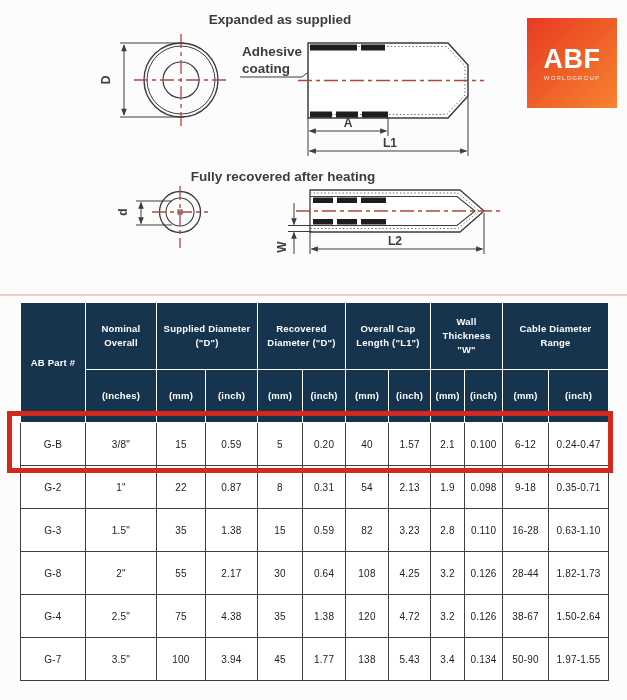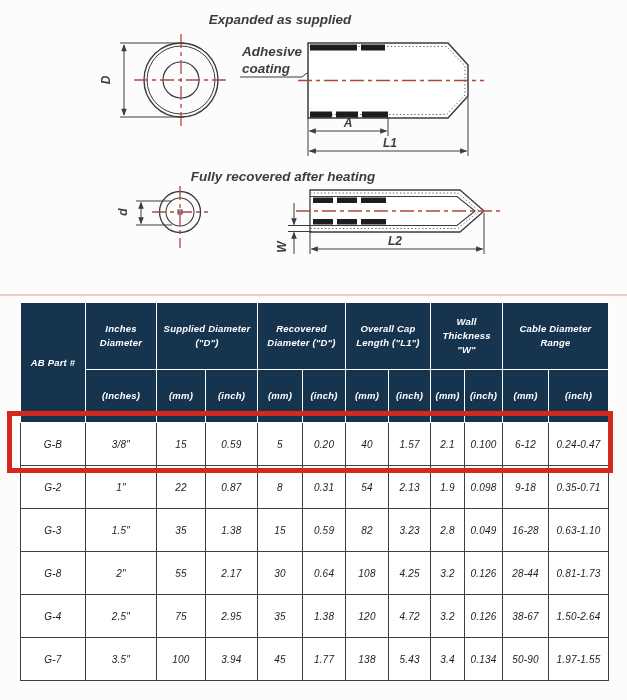--- a/index.html
+++ b/index.html
@@ -1,21 +1,21 @@
 <!DOCTYPE html>
 <html><head>
 <meta charset="utf-8">
 <style>
   html,body{margin:0;padding:0;}
   body{
     width:627px;height:700px;position:relative;overflow:hidden;
     background:#fcfcfc;
     font-family:"Liberation Sans", sans-serif;
   }
-  .stage{position:absolute;inset:0;font-style:italic;}
+  .stage{position:absolute;inset:0;}
 
   
   .logo{
     position:absolute;left:527px;top:18px;width:90px;height:90px;
     background:linear-gradient(135deg,#e73a23 0%,#f6842e 100%);
     display:flex;flex-direction:column;align-items:center;justify-content:center;
   }
   .logo-main{color:#fff;font-weight:bold;font-size:27px;line-height:1;letter-spacing:.5px;}
   .logo-sub{color:rgba(255,255,255,.9);font-size:6px;letter-spacing:1.2px;margin-top:2px;}
 
@@ -139,20 +139,24 @@
       <line x1="294" y1="254" x2="294" y2="232.5" class="dim" marker-end="url(#ah)"></line>
       <text x="286" y="247" transform="rotate(-90 286 247)" text-anchor="middle" class="t-label">W</text>
 
       <line x1="310" y1="232" x2="310" y2="254" class="dim"></line>
       <line x1="484" y1="213" x2="484" y2="254" class="dim"></line>
       <line x1="311.5" y1="249" x2="482.5" y2="249" class="dim" marker-start="url(#ah)" marker-end="url(#ah)"></line>
       <text x="395" y="245" text-anchor="middle" class="t-label">L2</text>
     </g>
   </svg>
 
+  <div class="logo">
+    <div class="logo-main">ABF</div>
+    <div class="logo-sub">WORLDGROUP</div>
+  </div>
 
   <div class="sep"></div>
 
   <table class="sheet">
     <colgroup>
       <col style="width:65px">
         <col style="width:71px">
         <col style="width:49px">
         <col style="width:52px">
       <col style="width:45px">
@@ -160,21 +164,21 @@
         <col style="width:43px">
         <col style="width:42px">
       <col style="width:34px">
         <col style="width:38px">
         <col style="width:46px">
         <col style="width:60px">
     </colgroup>
     <thead>
       <tr class="group">
         <th rowspan="2">AB Part #</th>
-        <th>Inches Diameter</th>
+        <th>Nominal Overall</th>
         <th colspan="2">Supplied Diameter ("D")</th>
         <th colspan="2">Recovered Diameter ("D")</th>
         <th colspan="2">Overall Cap Length ("L1")</th>
         <th colspan="2">Wall Thickness "W"</th>
         <th colspan="2">Cable Diameter Range</th>
       </tr>
       <tr class="sub">
         <th>(Inches)</th>
         <th>(mm)</th>
         <th>(inch)</th>
@@ -220,43 +224,43 @@
         <tr>
           <td>G-3</td>
           <td>1.5"</td>
           <td>35</td>
           <td>1.38</td>
           <td>15</td>
           <td>0.59</td>
           <td>82</td>
           <td>3.23</td>
           <td>2.8</td>
-          <td>0.049</td>
+          <td>0.110</td>
           <td>16-28</td>
           <td>0.63-1.10</td>
         </tr>
         <tr>
           <td>G-8</td>
           <td>2"</td>
           <td>55</td>
           <td>2.17</td>
           <td>30</td>
           <td>0.64</td>
           <td>108</td>
           <td>4.25</td>
           <td>3.2</td>
           <td>0.126</td>
           <td>28-44</td>
-          <td>0.81-1.73</td>
+          <td>1.82-1.73</td>
         </tr>
         <tr>
           <td>G-4</td>
           <td>2.5"</td>
           <td>75</td>
-          <td>2.95</td>
+          <td>4.38</td>
           <td>35</td>
           <td>1.38</td>
           <td>120</td>
           <td>4.72</td>
           <td>3.2</td>
           <td>0.126</td>
           <td>38-67</td>
           <td>1.50-2.64</td>
         </tr>
         <tr>

